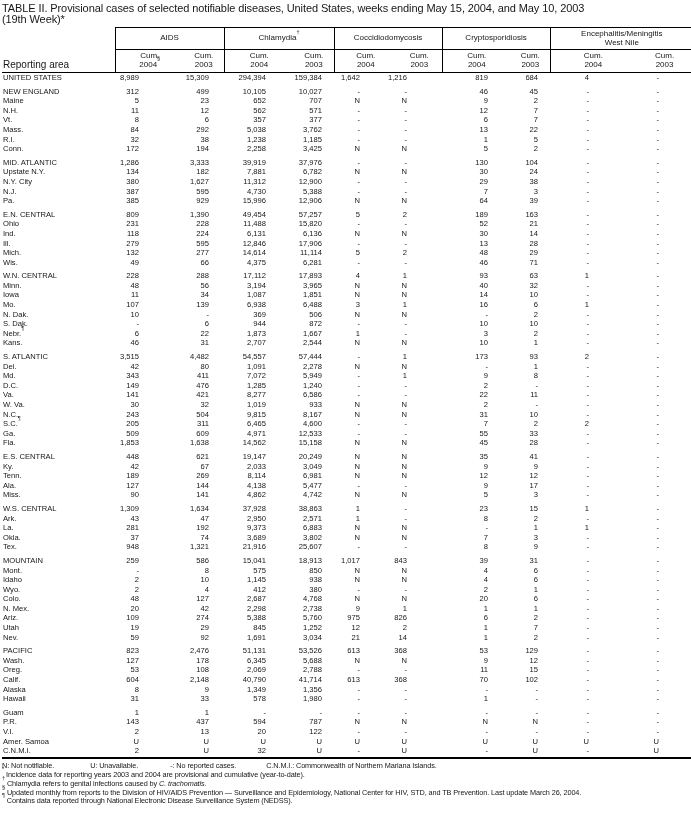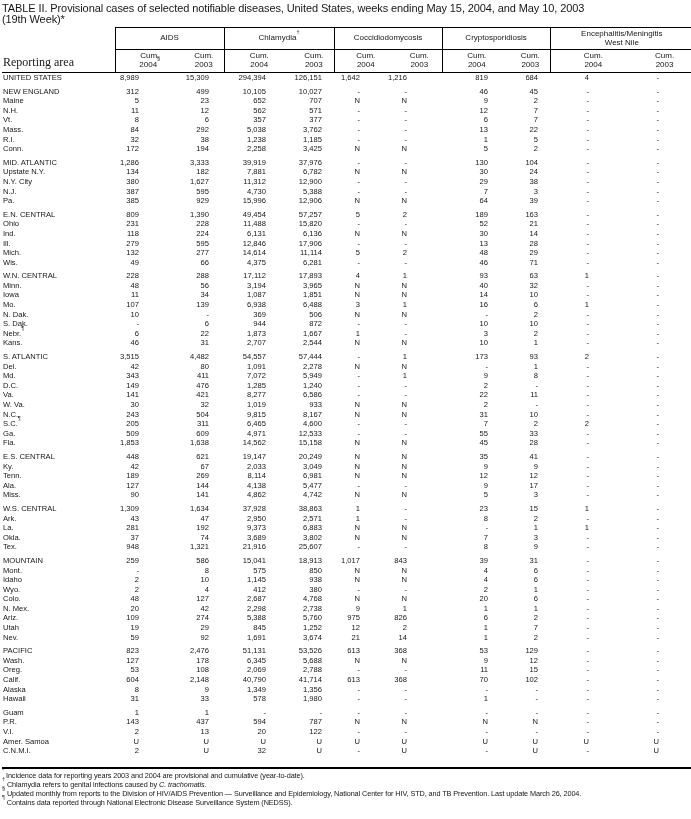--- a/index.html
+++ b/index.html
@@ -1,35 +1,35 @@
 <!DOCTYPE html>
 <html><head>
 <meta charset="utf-8">
 <style>
   html,body{margin:0;padding:0;background:#fff;}
   body{width:691px;height:819px;color:#161616;font-family:"Liberation Sans",sans-serif;overflow:hidden;}
   .page{padding:3px 2px 0 2px;}
   .title{font-size:11px;line-height:10.5px;letter-spacing:-0.1px;}
   table{border-collapse:collapse;table-layout:fixed;width:689px;margin-top:3px;}
   th{font-weight:normal;}
-  th.area-header{text-align:left;vertical-align:bottom;font-size:12px;padding:0 0 2px 1px;border-bottom:1.5px solid #000;font-family:Liberation Serif, serif;}
+  th.area-header{text-align:left;vertical-align:bottom;font-size:10px;padding:0 0 2px 1px;border-bottom:1.5px solid #000;}
   th.group-label{font-size:8px;line-height:8.5px;text-align:center;vertical-align:middle;
     border-top:1.5px solid #000;border-bottom:1px solid #000;padding:2px 0;}
   th.sub-label{font-size:8px;line-height:8.5px;text-align:center;vertical-align:middle;
     padding:2px 0 3px 15px;border-bottom:1.5px solid #000;}
   th.gstart{border-left:1px solid #000;margin-left:36px;}
   td{font-size:7.6px;line-height:9.6px;height:9.6px;padding:0;white-space:nowrap;vertical-align:bottom;}
   td.area{text-align:left;padding-left:1px;}
   td.v{text-align:right;}
   td.c1{padding-right:30px;} td.c2{padding-right:15px;} td.c3{padding-right:13px;}
   td.c4{padding-right:12px;} td.c5{padding-right:22px;} td.c6{padding-right:35px;}
   td.c7{padding-right:8px;}  td.c8{padding-right:12px;} td.c9{padding-right:32px;}
   td.c10{padding-right:34px;}
   tr.spacer td{height:4px;line-height:4px;}
-  tr.last td{border-bottom:2px solid #000;padding-bottom:11px;}
+  tr.last td{border-bottom:2px solid #000;padding-bottom:1px;}
   sup.fn{font-size:5.5px;position:relative;top:-2.5px;line-height:0;}
   .footnotes{font-size:7.3px;line-height:8.9px;margin-top:3px;letter-spacing:-0.1px;}
   .legend span{margin-right:0;}
   .legend .gap1{margin-right:36px;} .legend .gap2{margin-right:32px;} .legend .gap3{margin-right:30px;}
   .note{padding-left:7px;text-indent:-7px;text-align:justify;}
   .note i{}
 </style>
 </head>
 <body>
 
@@ -115,21 +115,21 @@
             <div>2003</div>
           </th>
         </tr>
       </thead>
     <tbody>
         <tr class="r-total">
           <td class="area">UNITED STATES</td>
           <td class="v c1">8,989</td>
           <td class="v c2">15,309</td>
           <td class="v c3">294,394</td>
-          <td class="v c4">126,151</td>
+          <td class="v c4">159,384</td>
           <td class="v c5">1,642</td>
           <td class="v c6">1,216</td>
           <td class="v c7">819</td>
           <td class="v c8">684</td>
           <td class="v c9">4</td>
           <td class="v c10">-</td>
         </tr>
         <tr class="spacer">
           <td colspan="11"></td>
         </tr>
@@ -854,21 +854,21 @@
           <td class="v c7">1</td>
           <td class="v c8">7</td>
           <td class="v c9">-</td>
           <td class="v c10">-</td>
         </tr>
         <tr class="r-state">
           <td class="area">Nev.</td>
           <td class="v c1">59</td>
           <td class="v c2">92</td>
           <td class="v c3">1,691</td>
-          <td class="v c4">3,674</td>
+          <td class="v c4">3,034</td>
           <td class="v c5">21</td>
           <td class="v c6">14</td>
           <td class="v c7">1</td>
           <td class="v c8">2</td>
           <td class="v c9">-</td>
           <td class="v c10">-</td>
         </tr>
         <tr class="spacer">
           <td colspan="11"></td>
         </tr>
@@ -1015,20 +1015,21 @@
           <td class="v c6">U</td>
           <td class="v c7">-</td>
           <td class="v c8">U</td>
           <td class="v c9">-</td>
           <td class="v c10">U</td>
         </tr>
       </tbody>
   </table>
 
   <div class="footnotes">
+    <div class="legend"><span class="gap1">N: Not notifiable.</span><span class="gap2">U: Unavailable.</span><span class="gap3">-: No reported cases.</span><span>C.N.M.I.: Commonwealth of Northern Mariana Islands.</span></div>
     <div>
         <div class="note"><sup class="fn">*</sup> Incidence data for reporting years 2003 and 2004 are provisional and cumulative (year-to-date).</div>
         <div class="note"><sup class="fn">†</sup> Chlamydia refers to genital infections caused by <i>C. trachomatis</i>.</div>
         <div class="note"><sup class="fn">§</sup> Updated monthly from reports to the Division of HIV/AIDS Prevention — Surveillance and Epidemiology, National Center for HIV, STD, and TB Prevention. Last update March 26, 2004.</div>
         <div class="note"><sup class="fn">¶</sup> Contains data reported through National Electronic Disease Surveillance System (NEDSS).</div>
       </div>
   </div>
 </div>
 
 </body></html>

